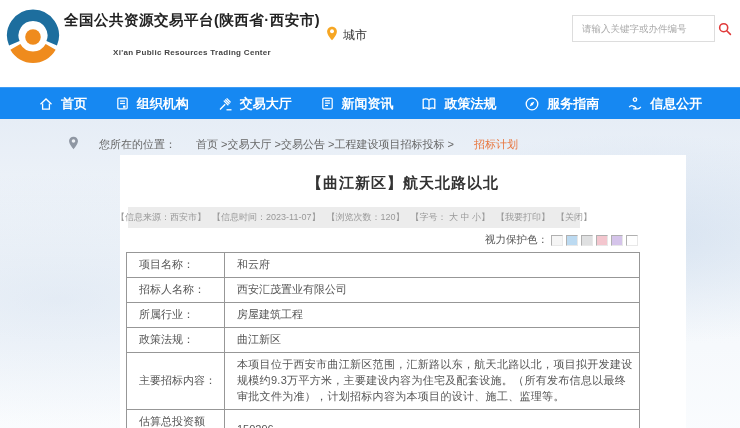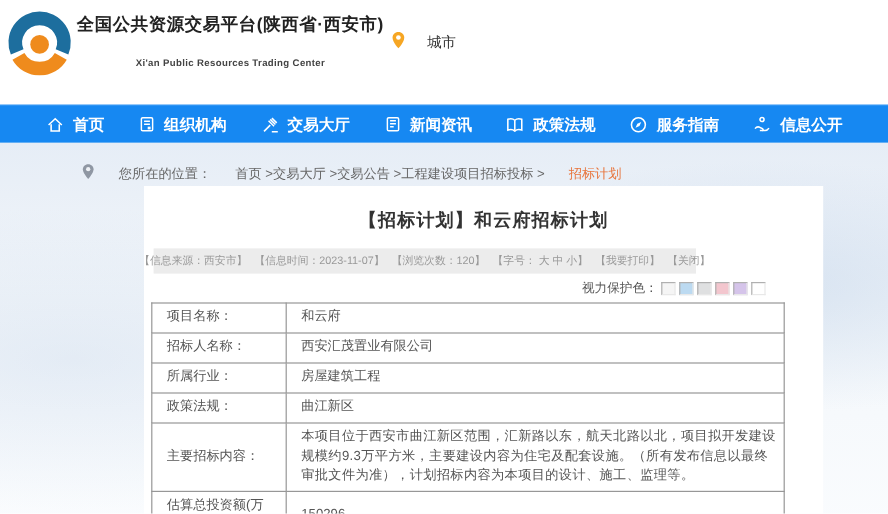--- a/index.html
+++ b/index.html
@@ -7,21 +7,21 @@
     font-family:"Liberation Sans","DejaVu Sans",sans-serif; }
   .page { position:relative; width:740px; height:428px; overflow:hidden; }
 
   
   .header { position:relative; height:87px; background:#fff; }
   .logo { position:absolute; left:6px; top:9px; width:54px; height:54px; }
   .brand { position:absolute; left:64px; top:11px; text-align:center; color:#222; }
   .brand .l1 { font-size:14.5px; font-weight:bold; letter-spacing:.5px; }
   .brand .l2 { font-size:15px; font-weight:bold; letter-spacing:2px; margin-top:2px; }
   .brand .l3 { font-size:8px; font-weight:bold; color:#444; letter-spacing:.3px; margin-top:18px; }
-  .city { position:absolute; left:326px; top:26px; display:flex; align-items:center; gap:18px;
+  .city { position:absolute; left:326px; top:26px; display:flex; align-items:center; gap:5px;
           font-size:12px; color:#333; cursor:pointer; }
   .search { position:absolute; left:572px; top:15px; width:143px; height:27px;
             border:1px solid #ddd; background:#fff; display:flex; align-items:center; }
   .search input { flex:1; border:0; outline:none; font-size:9.5px; color:#555; padding:0 4px 0 9px;
             font-family:"Liberation Sans","DejaVu Sans",sans-serif; background:transparent; }
   .search input::placeholder { color:#aaa; }
   .search .mag { width:24px; display:flex; justify-content:center; cursor:pointer; }
 
   
   .nav { height:32px; background:#1688f2; border-top:1px solid #3e9cf5;
@@ -54,21 +54,21 @@
   .eye { margin:5px 48px 0 0; display:flex; align-items:center; justify-content:flex-end; gap:3px;
          font-size:10.5px; color:#555; }
   .swatch { width:12px; height:11px; border:1px solid #b0b0b0; border-right-color:#e8e8e8;
             border-bottom-color:#e8e8e8; cursor:pointer; }
 
   
   table.info { margin:5px 0 0 6px; width:514px; border-collapse:collapse; table-layout:fixed;
                font-size:11px; color:#555; }
   table.info td { border:1px solid #979797; padding:4px 6px 4px 12px; line-height:1.45;
                   vertical-align:middle; }
-  table.info td.lbl { width:112px; }
+  table.info td.lbl { width:98px; }
   table.info td.val { width:415px; }
   table.info tr { height:23px; }
   td.long { line-height:1.85; letter-spacing:.3px; }
 </style>
 </head>
 <body>
 
 <div class="page">
 
   <div class="header">
@@ -85,20 +85,29 @@
     </div>
     <div class="city">
       <span>
         <svg width="12" height="15" viewBox="0 0 16 20">
           <path d="M8 1 C4.1 1 1.5 3.9 1.5 7.2 C1.5 12 8 19 8 19 C8 19 14.5 12 14.5 7.2 C14.5 3.9 11.9 1 8 1 Z" fill="#f6a623"></path>
           <circle cx="8" cy="7" r="2.6" fill="#fff"></circle>
         </svg>
       </span>
       <span>城市</span>
     </div>
+    <div class="search">
+      <input type="text" placeholder="请输入关键字或办件编号" style="">
+      <span class="mag">
+        <svg width="14" height="14" viewBox="0 0 16 16">
+          <circle cx="6.5" cy="6.5" r="4.6" fill="none" stroke="#e03a3a" stroke-width="1.8"></circle>
+          <line x1="10" y1="10" x2="14.2" y2="14.2" stroke="#e03a3a" stroke-width="1.8" stroke-linecap="round"></line>
+        </svg>
+      </span>
+    </div>
   </div>
 
   <div class="nav">
     <div class="nav-item">
       <span>
         <svg width="16" height="16" viewBox="0 0 16 16" fill="none" stroke="#fff" stroke-width="1.3">
           <path d="M2.5 8.2 L8 3 L13.5 8.2"></path>
             <path d="M4.6 7.6 V13.2 H11.4 V7.6"></path>
         </svg>
       </span>
@@ -174,21 +183,21 @@
           <path d="M8 1 C4.1 1 1.5 3.9 1.5 7.2 C1.5 12 8 19 8 19 C8 19 14.5 12 14.5 7.2 C14.5 3.9 11.9 1 8 1 Z" fill="#8f97a3"></path>
           <circle cx="8" cy="7" r="2.6" fill="#eef1f5"></circle>
         </svg>
       </span>
       <span>您所在的位置：</span>
       <span>首页 &gt;交易大厅 &gt;交易公告 &gt;工程建设项目招标投标 &gt;</span>
       <span class="cur">招标计划</span>
     </div>
 
     <div class="card">
-      <div class="art-title">【招标计划】和云府招标计划</div>
+      <div class="art-title">【曲江新区】航天北路以北</div>
 
       <div class="meta">
         <span>【信息来源：西安市】</span>
         <span>【信息时间：2023-11-07】</span>
         <span>【浏览次数：120】</span>
         <span class="act">【字号： 大 中 小】</span>
         <span class="act">【我要打印】</span>
         <span class="act">【关闭】</span>
       </div>
 

